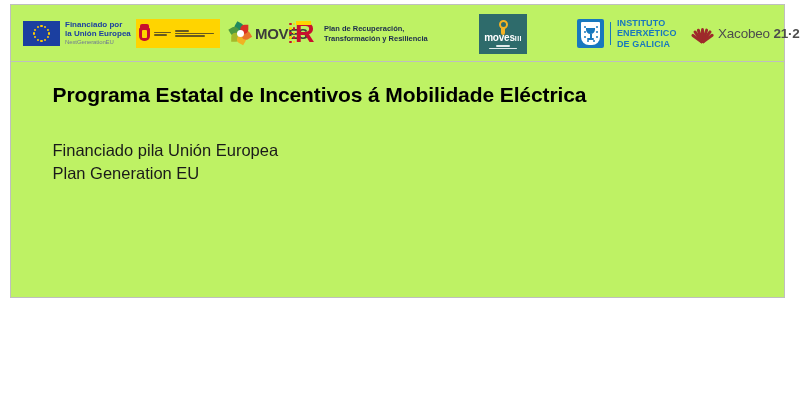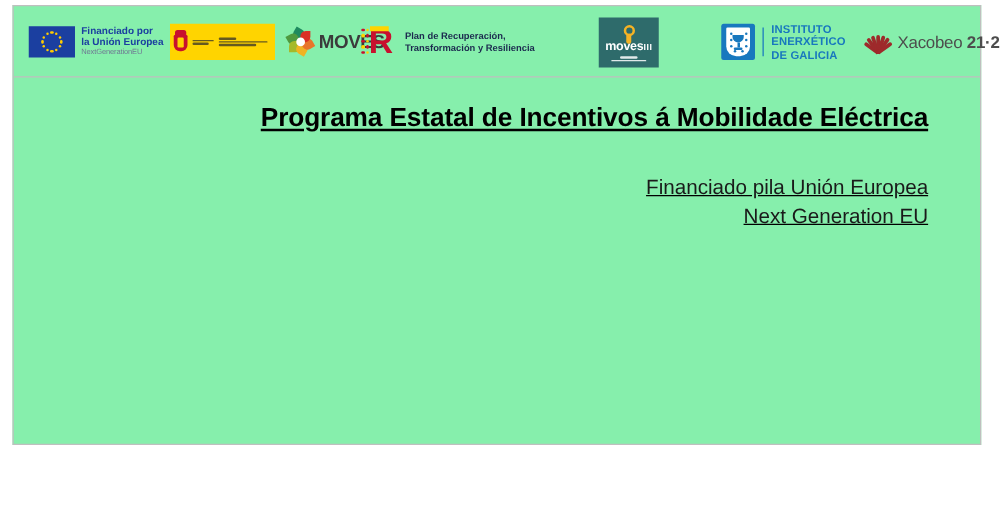--- a/index.html
+++ b/index.html
@@ -12,23 +12,23 @@
     height: 416px;
     font-family: "Liberation Sans", sans-serif;
     overflow: hidden;
   }
 
   .slide {
     position: absolute;
     left: 10px;
     top: 4px;
     width: 775px;
-    height: 352px;
+    height: 294px;
     border: 1px solid #bfbfbf;
-    background: #86efac;
+    background: #bef264;
     box-sizing: border-box;
   }
 
   
   .logo-band {
     position: relative;
     height: 57px;
     border-bottom: 1px solid #bfbfbf;
     box-sizing: border-box;
   }
@@ -340,22 +340,21 @@
     font-size: 13.5px;
     color: #4d4d4d;
     letter-spacing: -0.2px;
     white-space: nowrap;
   }
   .xac-word .yr { font-weight: bold; }
 
   
   .body-area {
     padding: 0;
-    text-align: right;
-    text-decoration: underline;
+    text-align: left;
   }
   .main-title {
     margin: 19px auto 0;
     width: 690px;
     font-size: 21px;
     font-weight: bold;
     color: #000000;
     line-height: 1.33;
     letter-spacing: -0.1px;
   }
@@ -521,20 +520,20 @@
   </div>
 
   <div class="body-area">
 
     <div class="main-title">
       <div>Programa Estatal de Incentivos á Mobilidade Eléctrica</div>
     </div>
 
     <div class="subtitle">
       <div>Financiado pila Unión Europea</div>
-      <div>Next Generation EU</div>
+      <div>Plan Generation EU</div>
     </div>
 
     <div class="program-line">
     </div>
 
   </div>
 </div>
 
 </body></html>

